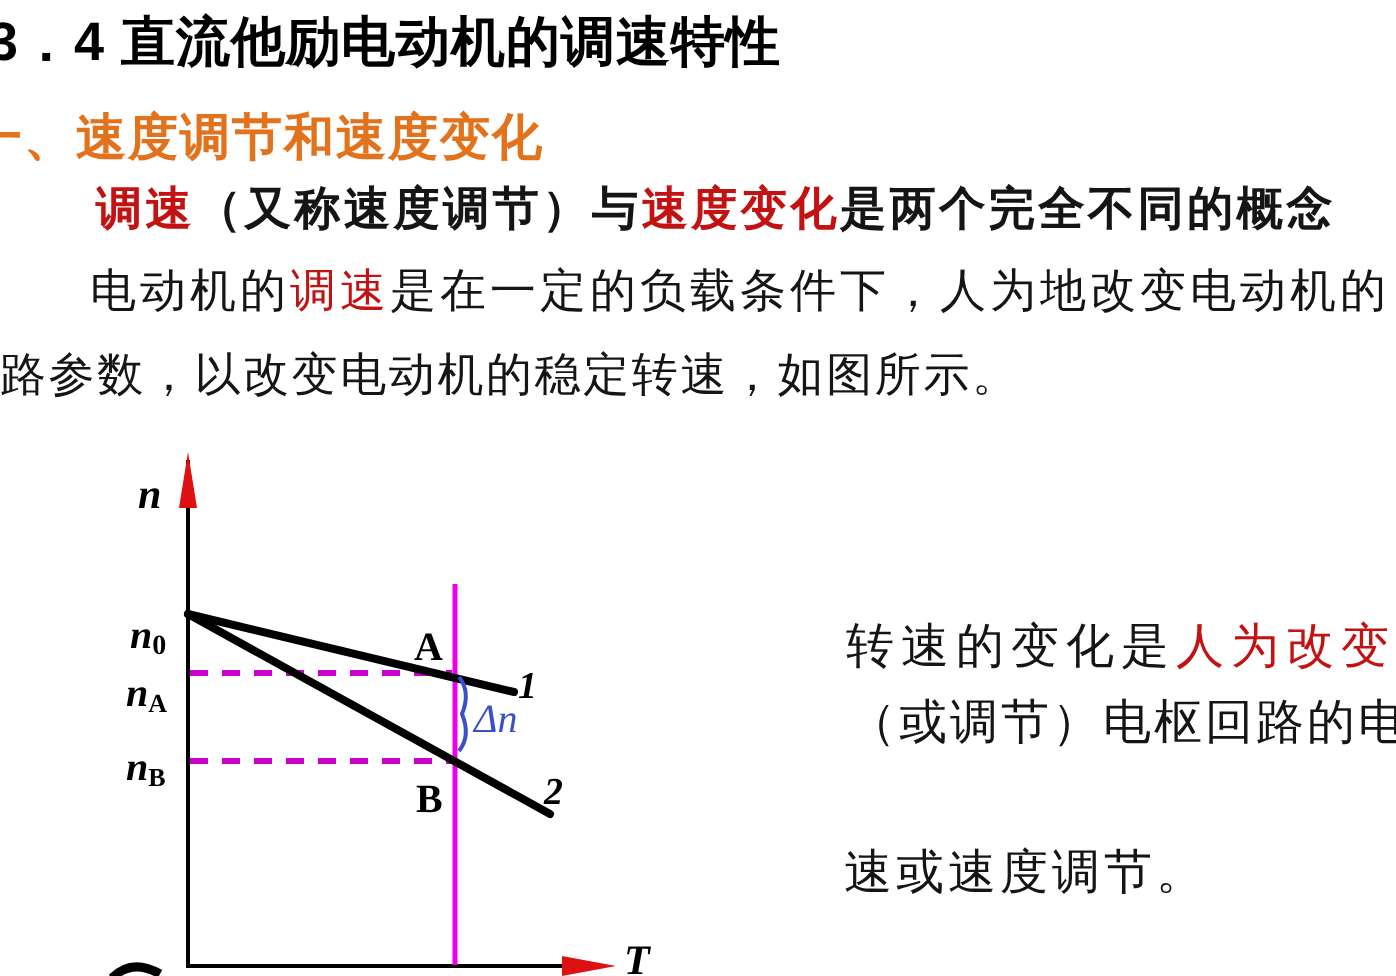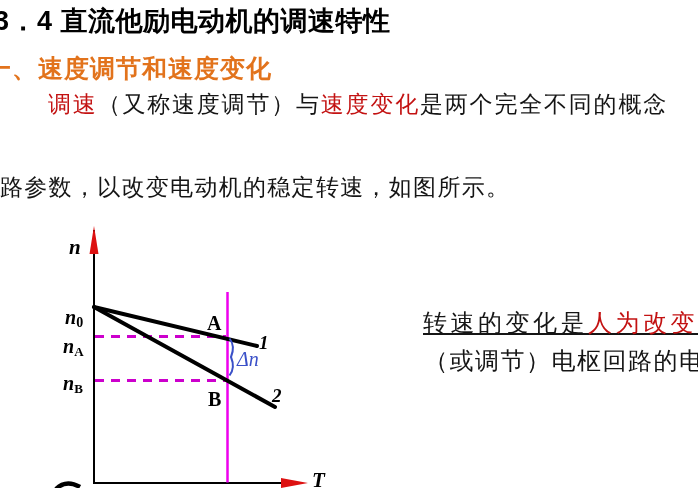--- a/index.html
+++ b/index.html
@@ -12,43 +12,44 @@
     position:absolute;left:-6px;top:3px;
     font-family:"Liberation Sans",sans-serif;font-weight:bold;
     font-size:27px;letter-spacing:0.5px;color:#000;
   }
   .heading{
     position:absolute;left:-14px;top:52px;
     font-family:"Liberation Sans",sans-serif;font-weight:bold;
     font-size:25px;letter-spacing:1px;color:#E2731C;
   }
   .bodyline{position:absolute;font-size:23px;color:#151515;}
-  .line1{left:48px;top:89px;letter-spacing:1.8px;}
+  .line1{left:48px;top:89px;letter-spacing:1.8px;font-weight:bold;}
   .line2{left:45px;top:130px;letter-spacing:2px;}
   .line3{left:0px;top:172px;letter-spacing:1.3px;}
   .red{color:#C31212;}
   .noteline{position:absolute;font-size:24px;color:#151515;}
-  .note1{left:423px;top:307px;letter-spacing:3.5px;text-decoration:underline;}
+  .note1{left:423px;top:307px;letter-spacing:3.5px;}
   .note2{left:424px;top:345px;letter-spacing:1.5px;}
   .note3{left:422px;top:382px;letter-spacing:1px;}
   .note4{left:422px;top:420px;letter-spacing:2px;}
   .figure{position:absolute;left:0;top:220px;}
   svg text{font-family:"Liberation Serif","DejaVu Serif",serif;}
 </style>
 </head>
 <body>
 
 <div class="canvas">
 
   <div class="title nowrap">3．4 直流他励电动机的调速特性</div>
 
   <div class="heading nowrap">一、速度调节和速度变化</div>
 
   <div class="bodyline line1 nowrap"><span class="red">调速</span><span>（又称速度调节）与</span><span class="red">速度变化</span><span>是两个完全不同的概念</span></div>
 
+  <div class="bodyline line2 nowrap"><span>电动机的</span><span class="red">调速</span><span>是在一定的负载条件下，人为地改变电动机的</span></div>
 
   <div class="bodyline line3 nowrap">路参数，以改变电动机的稳定转速，如图所示。</div>
 
   <svg class="figure" width="360" height="268" viewBox="0 220 360 268">
 
     <line x1="94" y1="230" x2="94" y2="484" stroke="#000" stroke-width="2"></line>
     <line x1="93" y1="483" x2="302" y2="483" stroke="#000" stroke-width="2"></line>
     <polygon points="94,226 89.5,254 98.5,254" fill="#DD1111"></polygon>
     <polygon points="308,483 281,478 281,488" fill="#DD1111"></polygon>
 
@@ -72,14 +73,15 @@
     <text x="272" y="402" font-size="19" font-weight="bold" font-style="italic">2</text>
 
     <path d="M 229.5,338.5 Q 235.5,346 231,357 Q 235.5,368 229.5,375.5" fill="none" stroke-width="2" stroke="#3A50C8"></path>
     <text x="237" y="366" font-size="20" font-style="italic" fill="#3A50C8">Δn</text>
 
     <path d="M 56,489 Q 66,479 80,487" fill="none" stroke="#000" stroke-width="4.5"></path>
   </svg>
 
   <div class="noteline note1 nowrap"><span>转速的变化是</span><span class="red">人为改变</span></div>
   <div class="noteline note2 nowrap">（或调节）电枢回路的电</div>
+  <div class="noteline note4 nowrap red">速或速度调节。</div>
 
 </div>
 
 </body></html>

